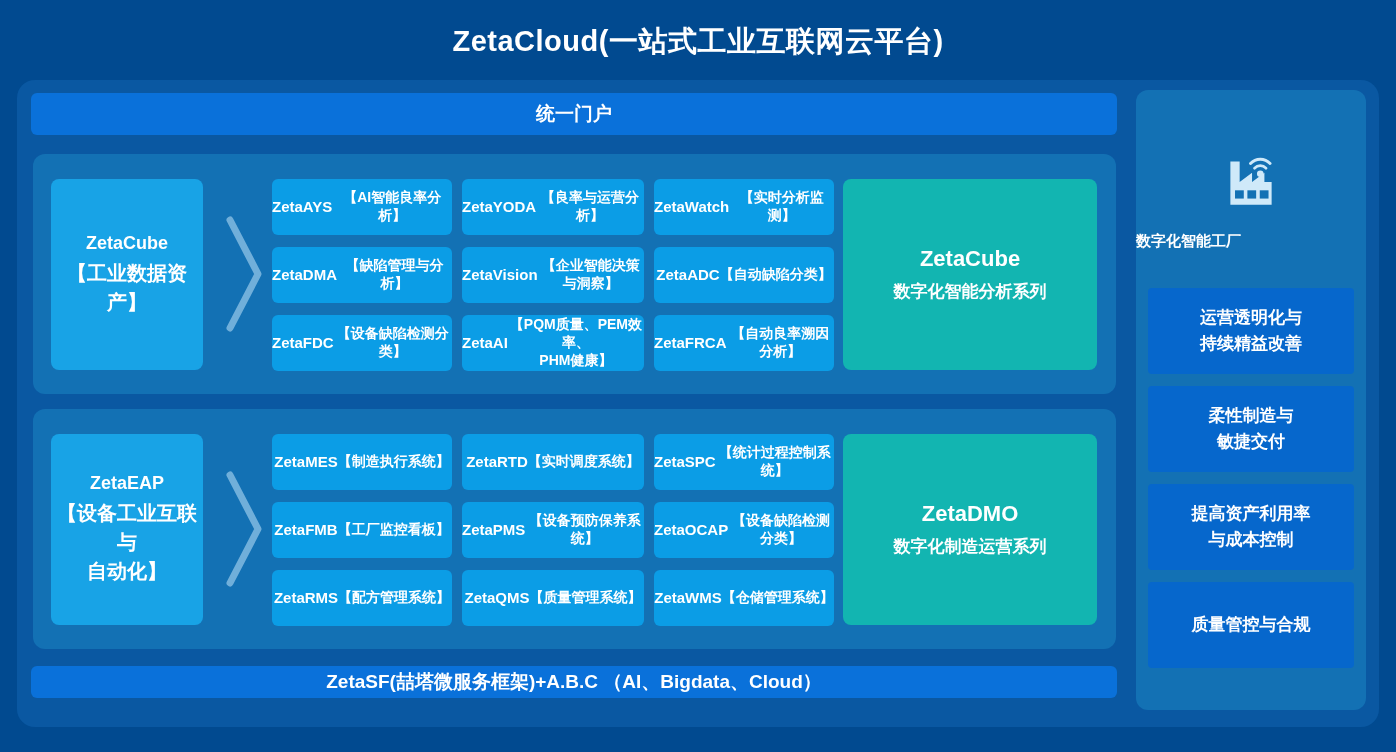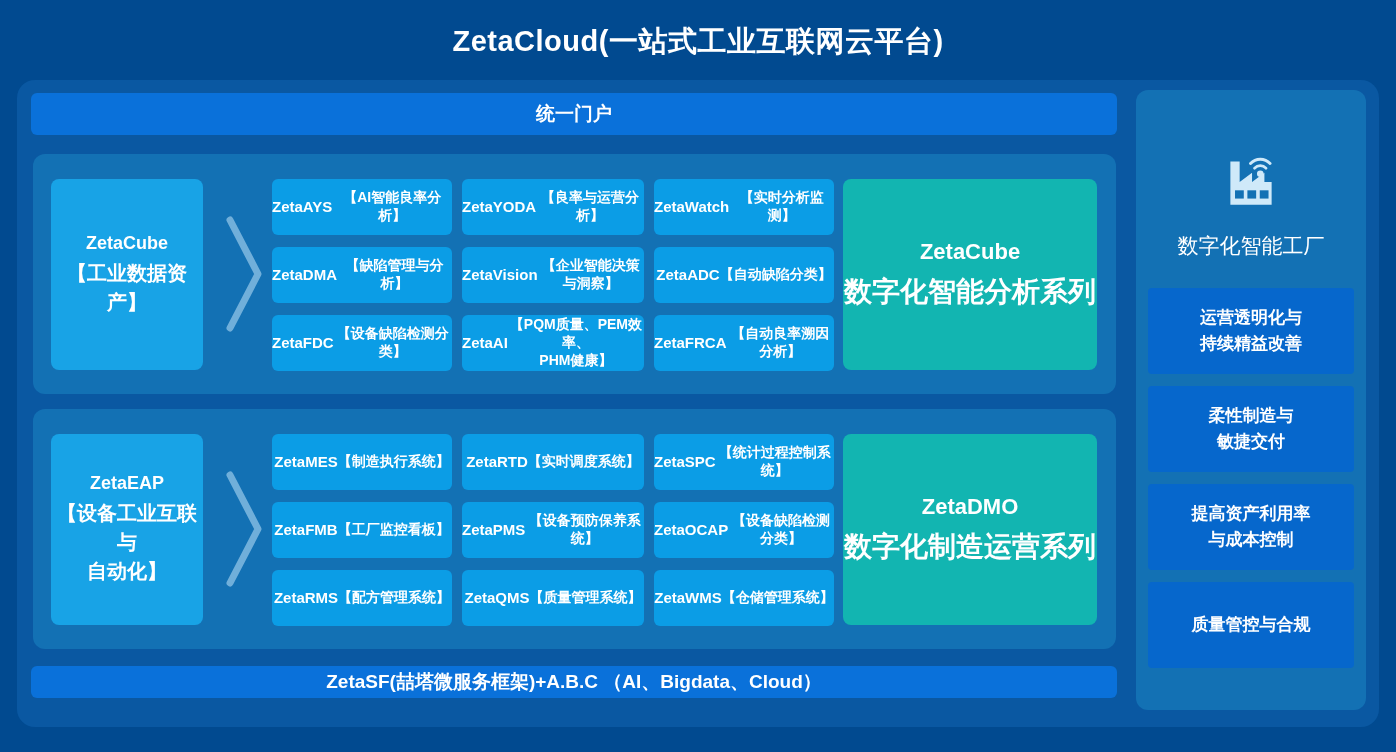--- a/index.html
+++ b/index.html
@@ -64,29 +64,29 @@
   .r0{top:25px;} .r1{top:93px;} .r2{top:161px;}
   .p-name{font-size:15px;font-weight:700;}
   .p-desc{font-size:14px;font-weight:700;white-space:pre-line;}
   .series{
     position:absolute;left:810px;top:25px;width:254px;height:191px;
     background:var(--series);border-radius:8px;
     display:flex;flex-direction:column;align-items:center;justify-content:center;
     text-align:center;
   }
   .series-name{font-size:22px;font-weight:700;margin-bottom:8px;}
-  .series-desc{font-size:28px;font-weight:700;}
+  .series-desc{font-size:17px;font-weight:700;}
   .sidebar{
     position:absolute;left:1119px;top:10px;width:230px;height:620px;
     background:var(--section);border-radius:12px;
   }
   .factory-icon{position:absolute;left:82px;top:56px;}
   .sb-title{
     position:absolute;top:142px;left:0;width:100%;
-    text-align:center;font-size:21px;font-weight:400;
+    text-align:left;font-size:15px;font-weight:700;
   }
   .benefit{
     position:absolute;left:12px;width:206px;height:86px;
     background:var(--benefit);border-radius:4px;
     display:flex;align-items:center;justify-content:center;
     text-align:center;font-size:17px;font-weight:700;
     white-space:pre-line;line-height:1.55;
   }
   .b0{top:198px;} .b1{top:296px;} .b2{top:394px;} .b3{top:492px;}
 </style>

